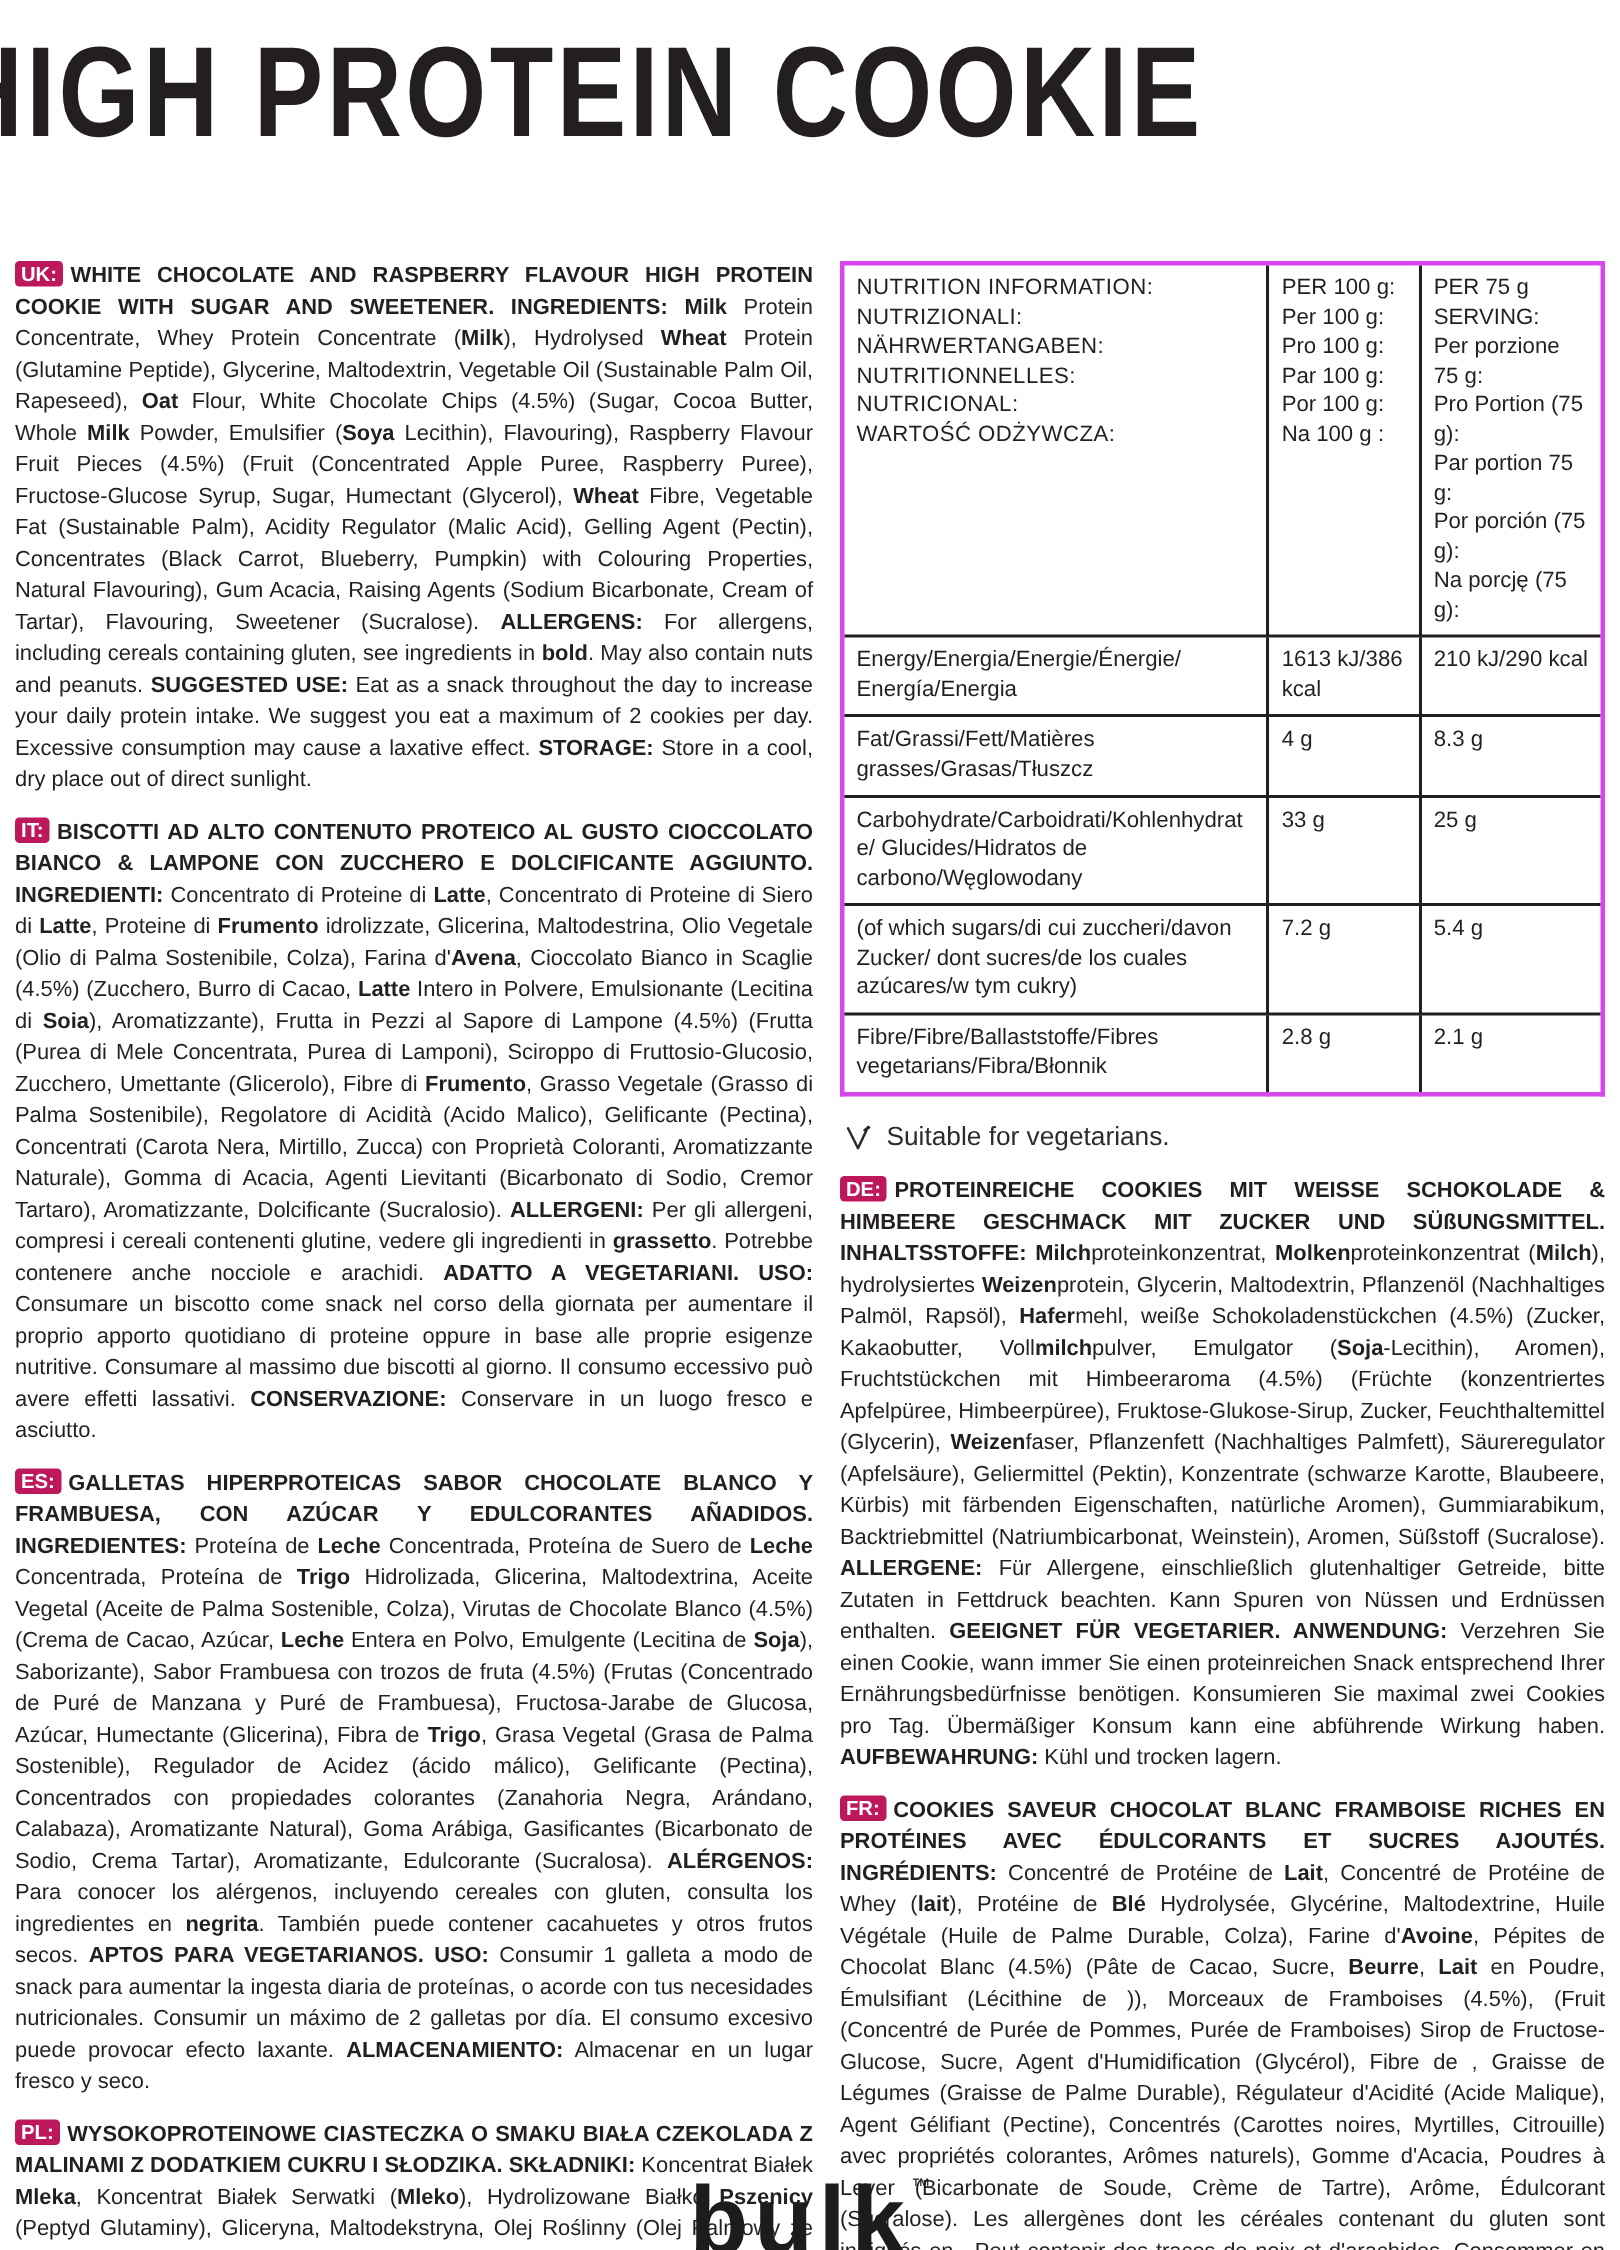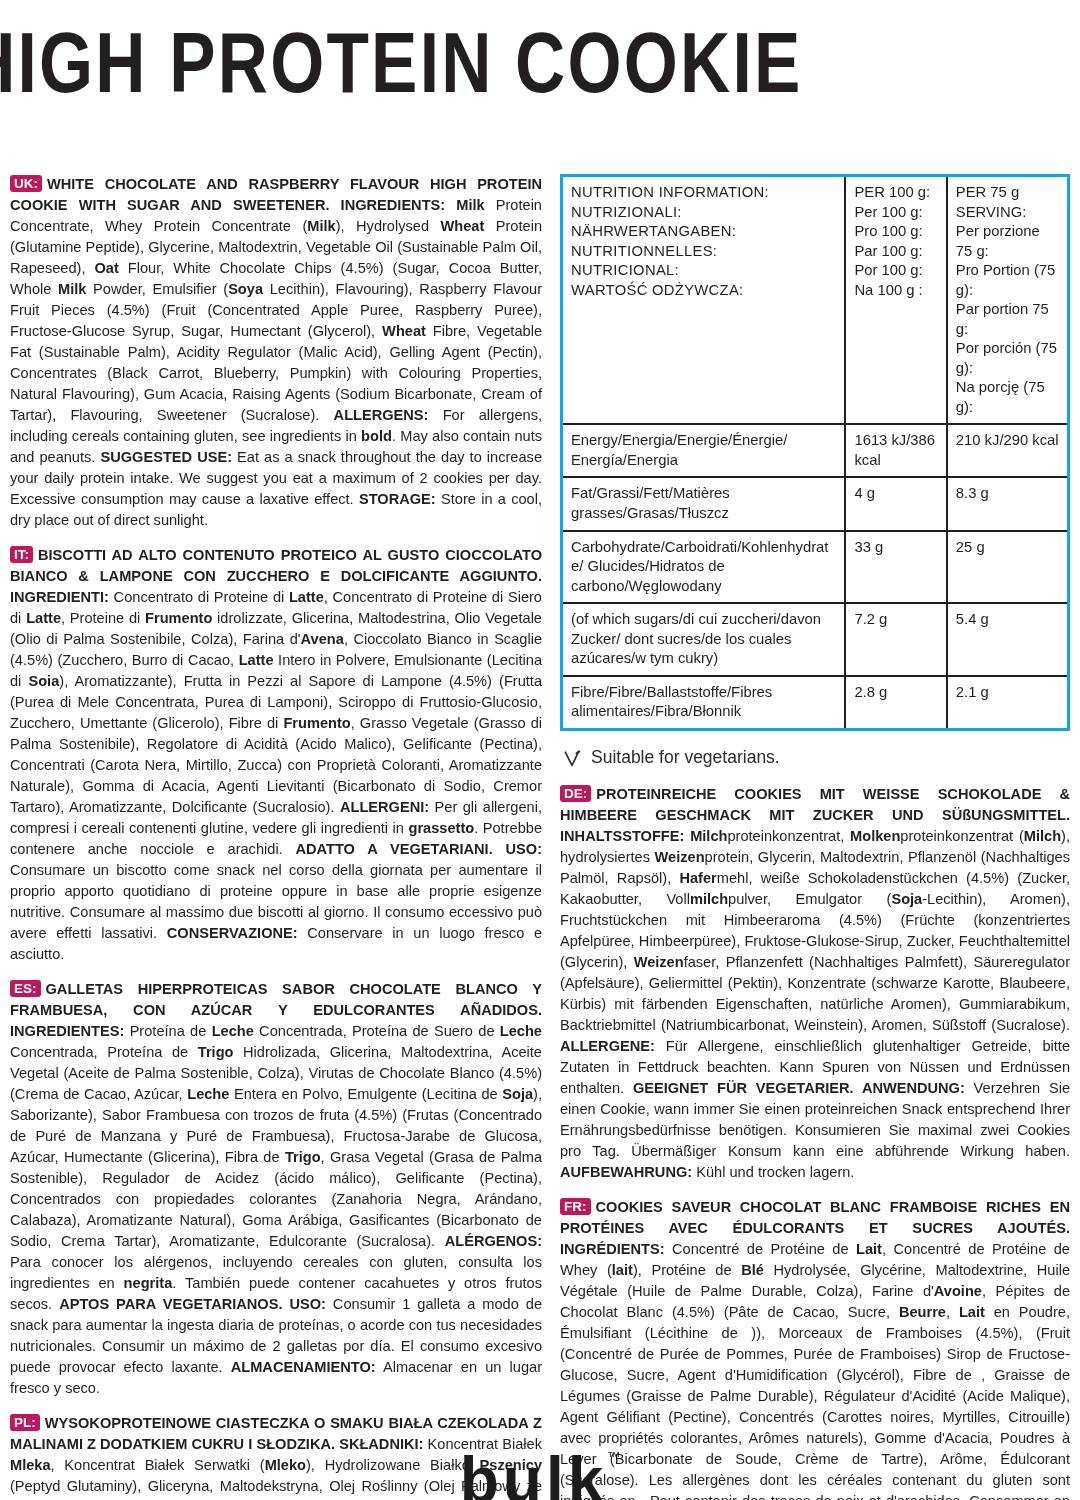--- a/index.html
+++ b/index.html
@@ -27,21 +27,21 @@
     text-align:justify;font-size:14.6px;line-height:1.44;margin:0 0 14px 0;
   }
   .badge{
     display:inline-block;background:#be185d;color:#ffffff;font-weight:700;
     font-size:13.5px;line-height:17px;padding:0 4px;border-radius:3px;
     margin-right:5px;position:relative;top:-1px;
   }
   .rich b{font-weight:700;}
 
   table.ntable{
-    width:100%;border-collapse:collapse;border:3px solid #0ea5e9;
+    width:100%;border-collapse:collapse;border:3px solid #d946ef;
     table-layout:fixed;margin:0 0 16px 0;
   }
   table.ntable th, table.ntable td{
     border:2px solid #231f20;padding:6px 8px;vertical-align:top;text-align:left;
     font-size:14.8px;line-height:1.32;white-space:pre-line;word-wrap:break-word;
   }
   table.ntable th{font-weight:400;}
   th.hdr-labels{font-weight:700;font-size:16.5px;line-height:1.35;letter-spacing:.3px;}
   col.c-label{width:56%;} col.c-100{width:20%;} col.c-75{width:24%;}
 
@@ -126,21 +126,21 @@
               <td>Carbohydrate/Carboidrati/Kohlenhydrate/ Glucides/Hidratos de carbono/Węglowodany</td>
               <td>33 g</td>
               <td>25 g</td>
             </tr>
             <tr>
               <td>(of which sugars/di cui zuccheri/davon Zucker/ dont sucres/de los cuales azúcares/w tym cukry)</td>
               <td>7.2 g</td>
               <td>5.4 g</td>
             </tr>
             <tr>
-              <td>Fibre/Fibre/Ballaststoffe/Fibres alimentaires/Fibra/Błonnik</td>
+              <td>Fibre/Fibre/Ballaststoffe/Fibres vegetarians/Fibra/Błonnik</td>
               <td>2.8 g</td>
               <td>2.1 g</td>
             </tr>
           </tbody>
       </table>
 
       <div class="veg-row">
         <span>
           <svg width="20" height="20" viewBox="0 0 24 24" fill="none" stroke="#2c2a2b" stroke-width="2" stroke-linecap="round" stroke-linejoin="round">
             <path d="M4 5 L12 21 L20 4"></path>

